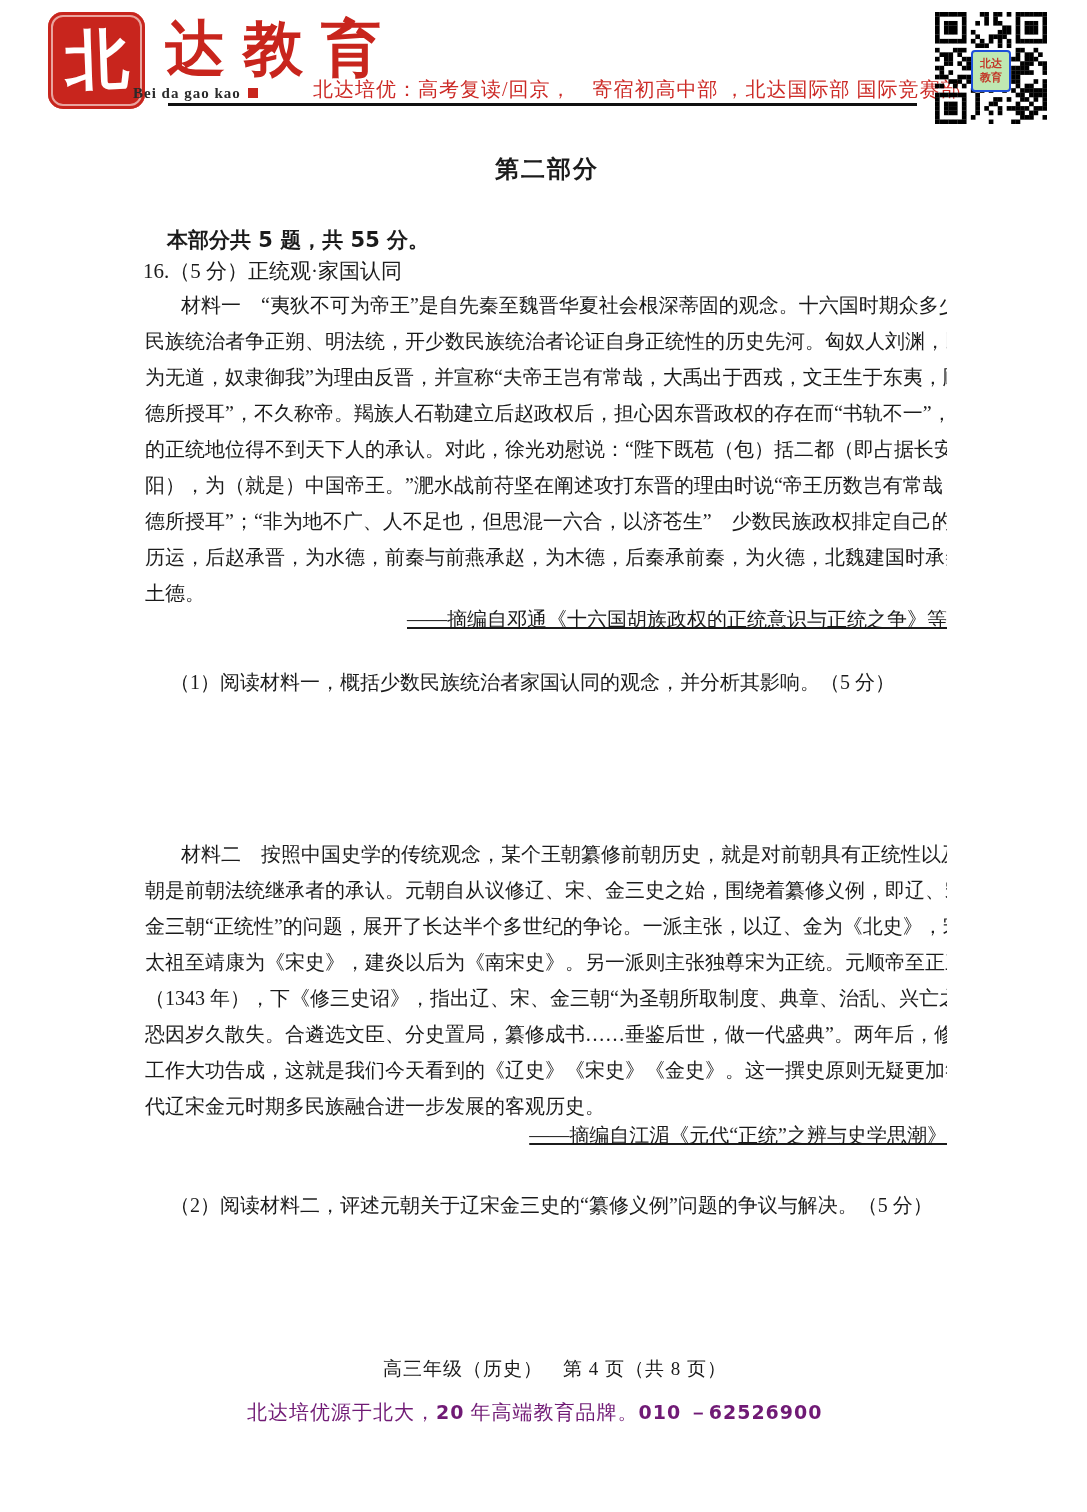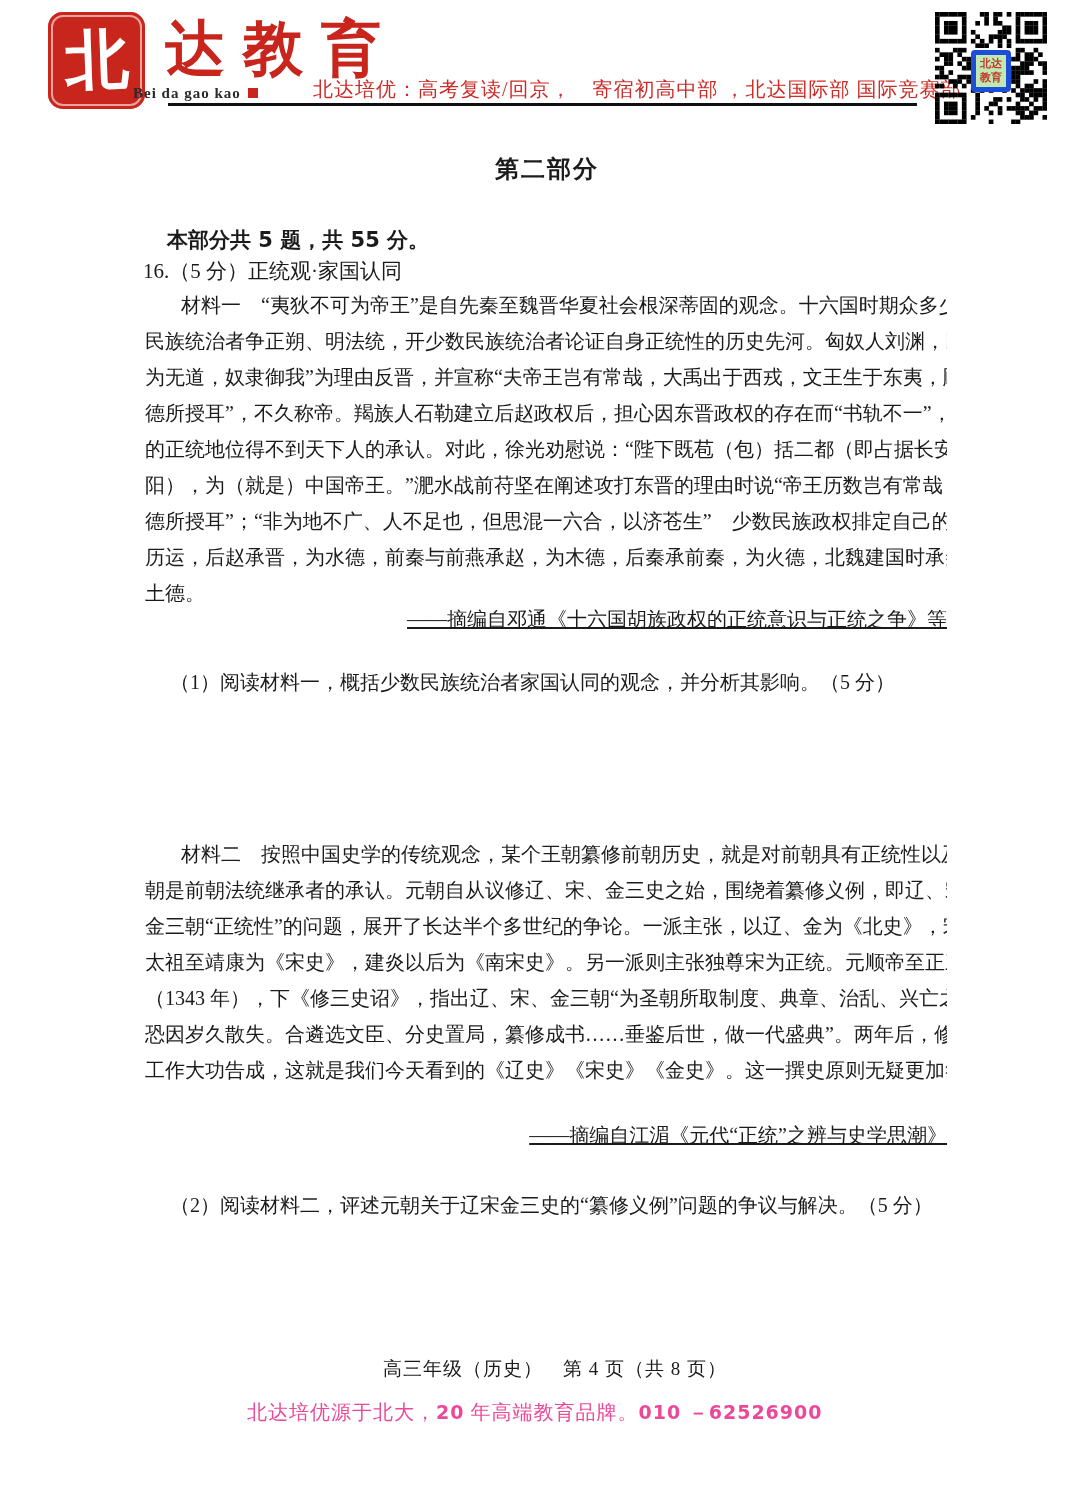--- a/index.html
+++ b/index.html
@@ -37,21 +37,21 @@
     position:absolute; left:313px; top:76px; font-size:20px; color:#cc2a26;
     letter-spacing:1px; white-space:pre; font-family:"Liberation Serif", serif;text-align:center;
   }
   .header-rule {
     position:absolute; left:168px; top:103px; width:749px; height:3px; background:#101010;
   }
   .qr { position:absolute; left:935px; top:10px; width:112px; height:117px; }
   .qr svg { position:absolute; left:0; top:2px; }
   .qr-label {
     position:absolute; left:36px; top:40px; width:40px; height:42px;
-    background:#bfe8b2; border:5px solid #1d4ed8; border-radius:4px;
+    background:#bfe8b2; border:2px solid #1d4ed8; border-radius:4px;
     display:flex; flex-direction:column; align-items:center; justify-content:center;
     color:#c23a2a; font-size:11px; font-weight:bold; line-height:1.25;
     font-family:"Liberation Serif", serif;
   }
 
   
   .title {
     position:absolute; left:0; top:153px; width:1094px; text-align:center;
     font-size:24px; font-weight:bold; font-family:"DejaVu Sans", sans-serif;
     letter-spacing:2px;
@@ -86,21 +86,21 @@
   }
   #q1 { top:668px; }
   #q2 { top:1191px; }
 
   
   .pageinfo {
     position:absolute; left:0; top:1356px; width:1110px; text-align:center;
     font-size:19px; font-family:"Liberation Serif", serif; letter-spacing:1px;
   }
   .slogan {
-    position:absolute; left:247px; top:1399px; font-size:20px; color:#ec4899;
+    position:absolute; left:247px; top:1399px; font-size:20px; color:#701a75;
     font-family:"Liberation Serif", serif; letter-spacing:1px;text-align:right;
   }
   .slogan .b { font-weight:bold; font-family:"DejaVu Sans", sans-serif; font-size:19px; }
 </style>
 </head>
 <body>
 
 <div class="page">
 
   <div class="seal">
@@ -403,20 +403,21 @@
   <div class="question" id="q1">（1）阅读材料一，概括少数民族统治者家国认同的观念，并分析其影响。（5 分）</div>
 
   <div class="para" id="m2">
     <div class="bline indent">材料二　按照中国史学的传统观念，某个王朝纂修前朝历史，就是对前朝具有正统性以及本</div>
     <div class="bline">朝是前朝法统继承者的承认。元朝自从议修辽、宋、金三史之始，围绕着纂修义例，即辽、宋、</div>
     <div class="bline">金三朝“正统性”的问题，展开了长达半个多世纪的争论。一派主张，以辽、金为《北史》，宋</div>
     <div class="bline">太祖至靖康为《宋史》，建炎以后为《南宋史》。另一派则主张独尊宋为正统。元顺帝至正三年</div>
     <div class="bline">（1343 年），下《修三史诏》，指出辽、宋、金三朝“为圣朝所取制度、典章、治乱、兴亡之由，</div>
     <div class="bline">恐因岁久散失。合遴选文臣、分史置局，纂修成书……垂鉴后世，做一代盛典”。两年后，修史</div>
     <div class="bline">工作大功告成，这就是我们今天看到的《辽史》《宋史》《金史》。这一撰史原则无疑更加符合五</div>
+    <div class="bline plain">代辽宋金元时期多民族融合进一步发展的客观历史。</div>
   </div>
   <div class="cite" id="cite2">——摘编自江湄《元代“正统”之辨与史学思潮》</div>
   <div class="question" id="q2">（2）阅读材料二，评述元朝关于辽宋金三史的“纂修义例”问题的争议与解决。（5 分）</div>
 
   <div class="pageinfo">高三年级（历史）　第 4 页（共 8 页）</div>
   <div class="slogan"><span>北达培优源于北大，</span><span class="b">20</span><span> 年高端教育品牌。</span><span class="b">010 －62526900</span></div>
 
 </div>
 
 </body></html>

